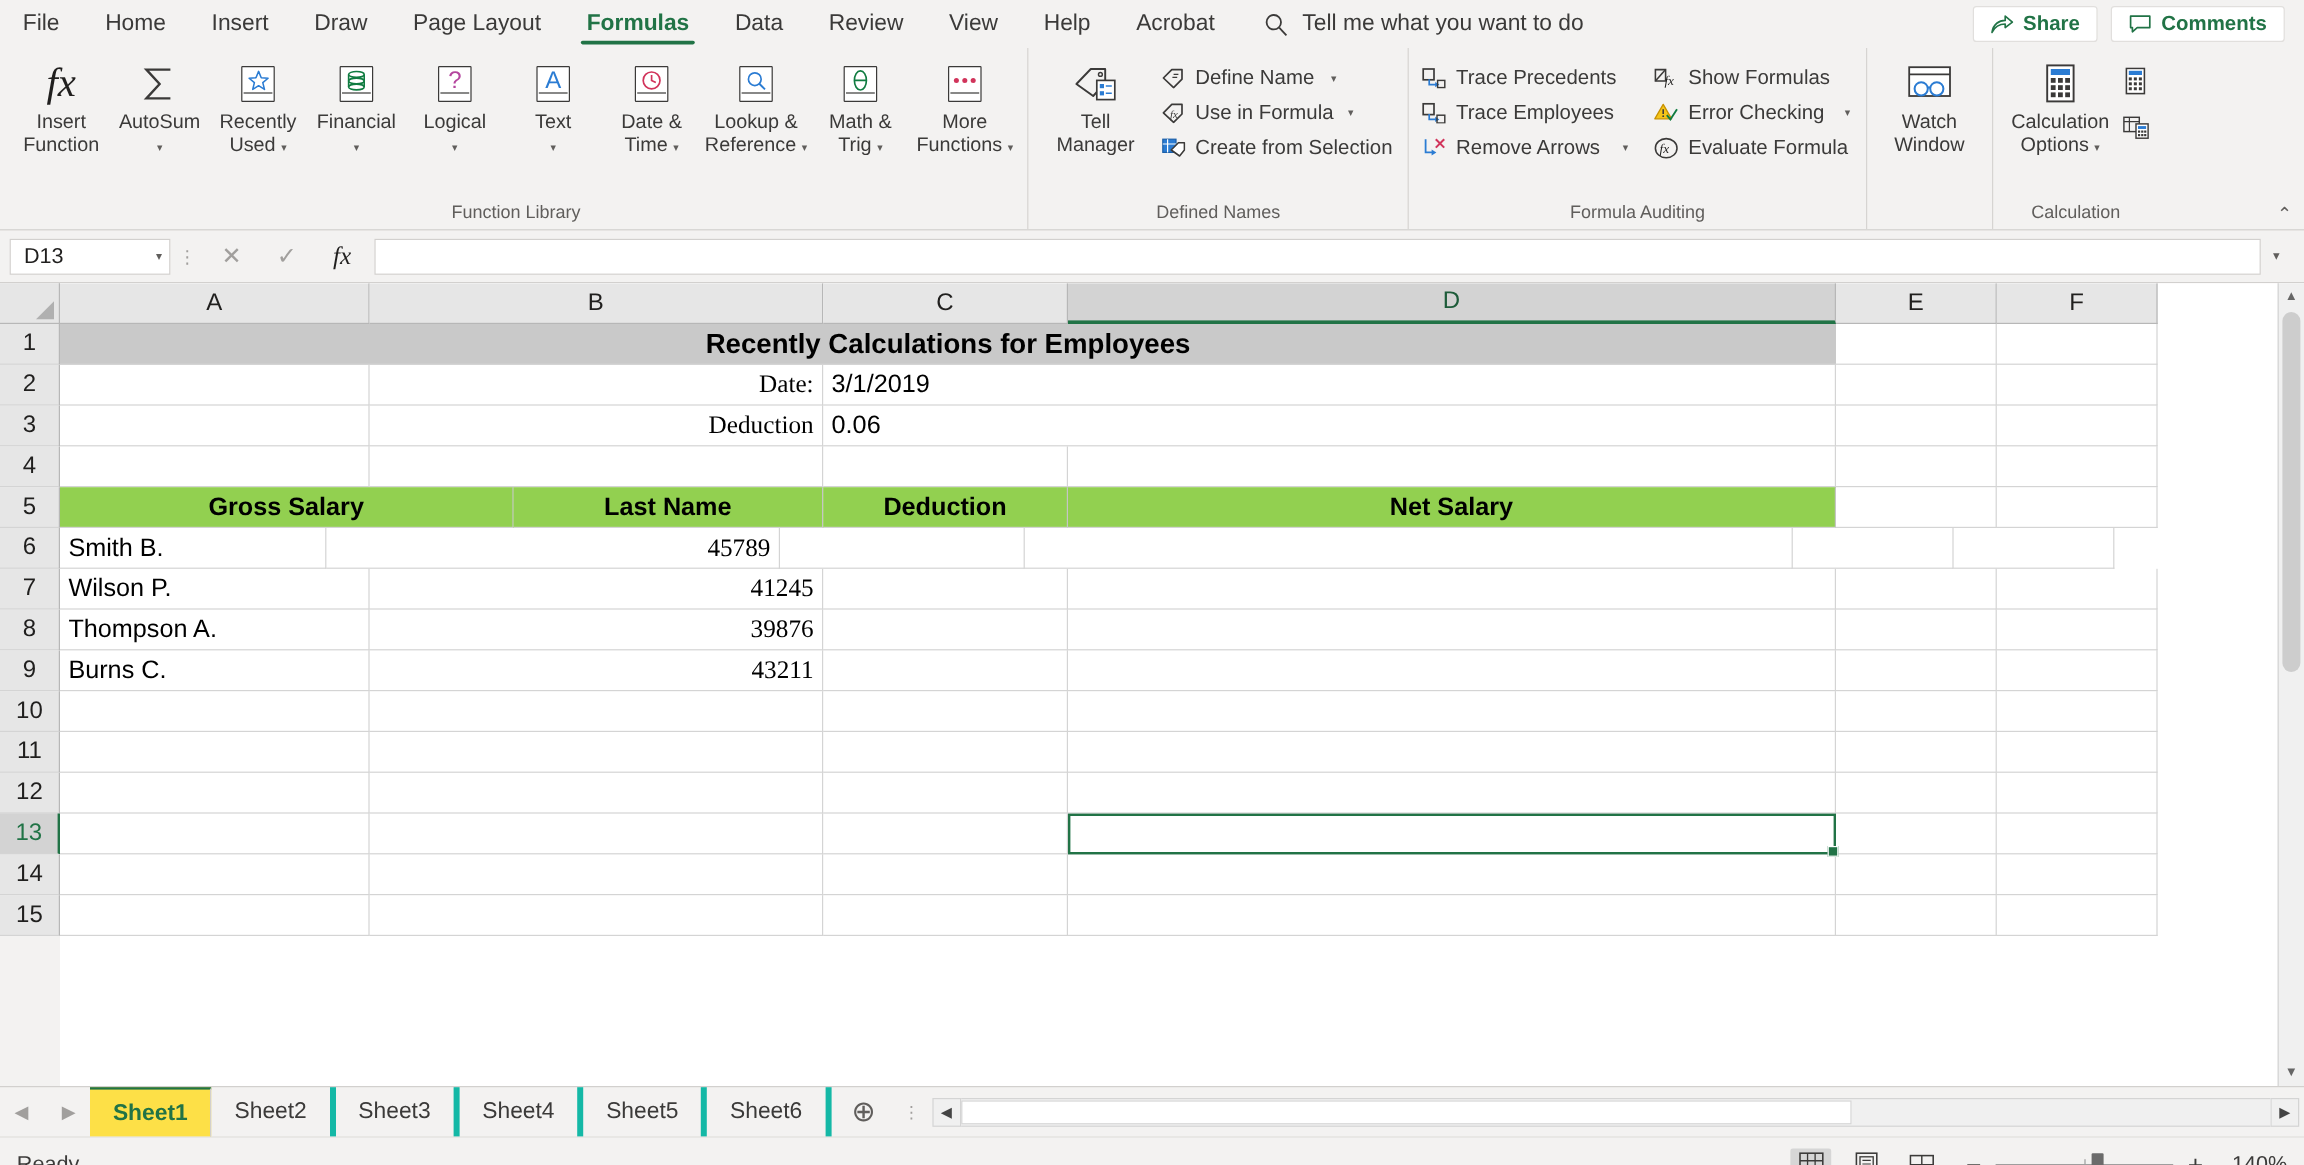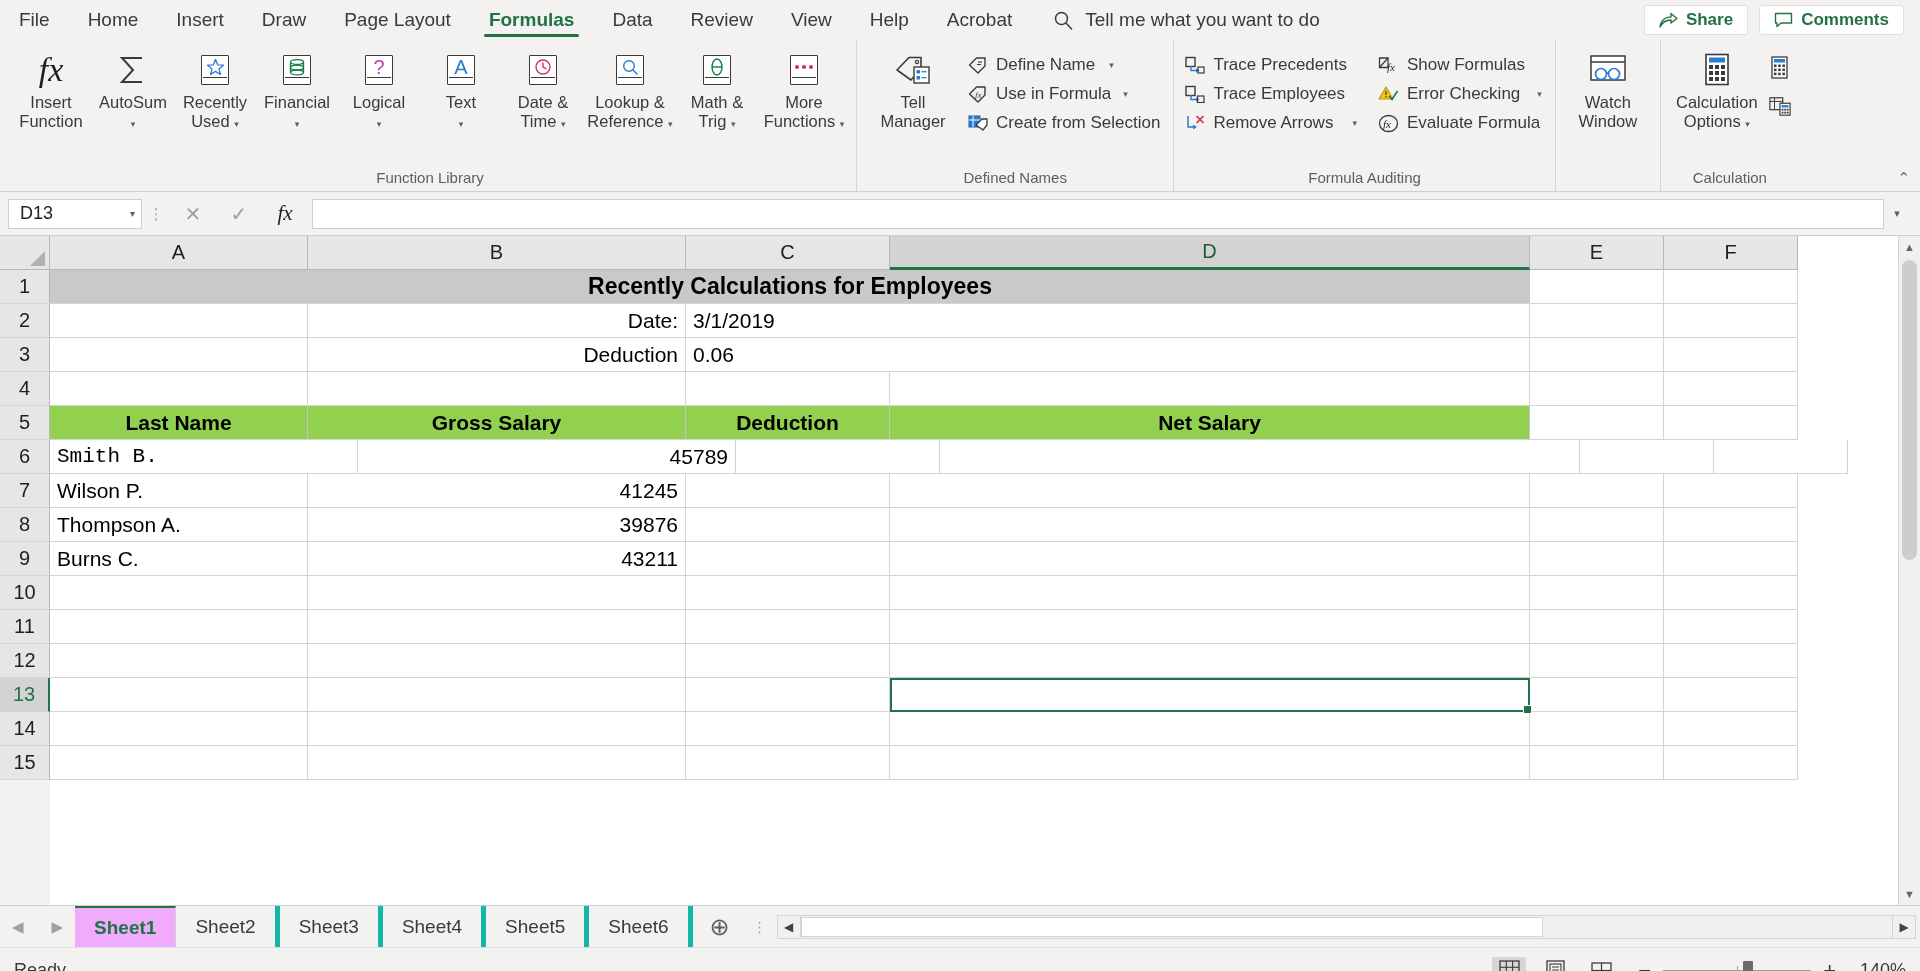--- a/index.html
+++ b/index.html
@@ -130,21 +130,21 @@
     background: #e6e6e6; display: flex; align-items: center; justify-content: center;
     font-size: 20px; color: #201f1e; flex: none;
   }
   .colhdr.sel { background: #d3d3d3; border-bottom: 3px solid #217346; color: #1e5c3a; }
   .grow { display: flex; height: 34px; }
   .cell {
     border-right: 1px solid #d4d4d4; border-bottom: 1px solid #d4d4d4;
     display: flex; align-items: center; padding: 0 7px; font-size: 21px;
     color: #000; flex: none; overflow: hidden; white-space: nowrap;
   }
-  .cell.r { justify-content: flex-end; }
+  .cell.r { justify-content: flex-end; font-family: Liberation Serif, serif; }
   .cell.title {
     background: #c9c9c9; font-weight: bold; font-size: 23px; justify-content: center;
     border-right: none;
   }
   .cell.green { background: #92d050; font-weight: bold; font-size: 21px; justify-content: center; border-right-color: #c5c5c5; }
   .selbox {
     position: absolute; border: 2.4px solid #217346; pointer-events: none; z-index: 5;
   }
   .selbox::after {
     content: ""; position: absolute; right: -4px; bottom: -4px; width: 7px; height: 7px;
@@ -163,21 +163,21 @@
     border-top: 1px solid #d2d0ce;
   }
   .navarrows { display: flex; align-items: center; padding: 0 6px; gap: 16px; }
   .navarrow { font-size: 15px; color: #a19f9d; cursor: pointer; padding: 0 6px; }
   .stabs { display: flex; align-items: stretch; }
   .stab {
     display: flex; align-items: center; padding: 0 19px; font-size: 19px; color: #3b3a39;
     cursor: pointer; border-right: 5px solid #14b8a6; position: relative;
   }
   .stab.active {
-    background: #f0abfc; color: #217346; font-weight: bold;
+    background: #fde047; color: #217346; font-weight: bold;
     border-top: 2.5px solid #217346; border-right: 1px solid #d2d0ce;
   }
   .addsheet {
     display: flex; align-items: center; justify-content: center; width: 54px;
     font-size: 24px; color: #605e5c; cursor: pointer;
   }
   .hsplit { width: 26px; display: flex; align-items: center; justify-content: center; color: #a19f9d; font-size: 14px; }
   .hscroll { flex: 1; display: flex; align-items: center; padding: 0 4px; }
   .hsb-arrow { width: 24px; height: 24px; display: flex; align-items: center; justify-content: center; font-size: 12px; color: #444; background: #f0f0f0; border: 1px solid #d4d4d4; cursor: pointer; }
   .hsb-track { flex: 1; height: 24px; background: #f0f0f0; border-top: 1px solid #d4d4d4; border-bottom: 1px solid #d4d4d4; position: relative; }
@@ -670,29 +670,29 @@
         </div>
         <div class="grow">
           <div class="cell" style="width: 258px;"></div>
           <div class="cell" style="width: 378px;"></div>
           <div class="cell" style="width: 204px;"></div>
           <div class="cell" style="width: 640px;"></div>
           <div class="cell" style="width: 134px;"></div>
           <div class="cell" style="width: 134px;"></div>
         </div>
         <div class="grow">
+          <div class="cell green" style="width: 378px;">Gross Salary</div>
           <div class="cell green" style="width: 258px;">Last Name</div>
-          <div class="cell green" style="width: 378px;">Gross Salary</div>
           <div class="cell green" style="width: 204px;">Deduction</div>
           <div class="cell green" style="width: 640px;">Net Salary</div>
           <div class="cell" style="width: 134px;"></div>
           <div class="cell" style="width: 134px;"></div>
         </div>
         <div class="grow">
-          <div class="cell" style="width: 308px; font-family: Liberation Mono, monospace;">Smith B.</div>
+          <div class="cell" style="width: 222px;">Smith B.</div>
           <div class="cell r" style="width: 378px;">45789</div>
           <div class="cell" style="width: 204px;"></div>
           <div class="cell" style="width: 640px;"></div>
           <div class="cell" style="width: 134px;"></div>
           <div class="cell" style="width: 134px;"></div>
         </div>
         <div class="grow">
           <div class="cell" style="width: 258px; text-align: right;">Wilson P.</div>
           <div class="cell r" style="width: 378px; text-align: right;">41245</div>
           <div class="cell" style="width: 204px;"></div>

